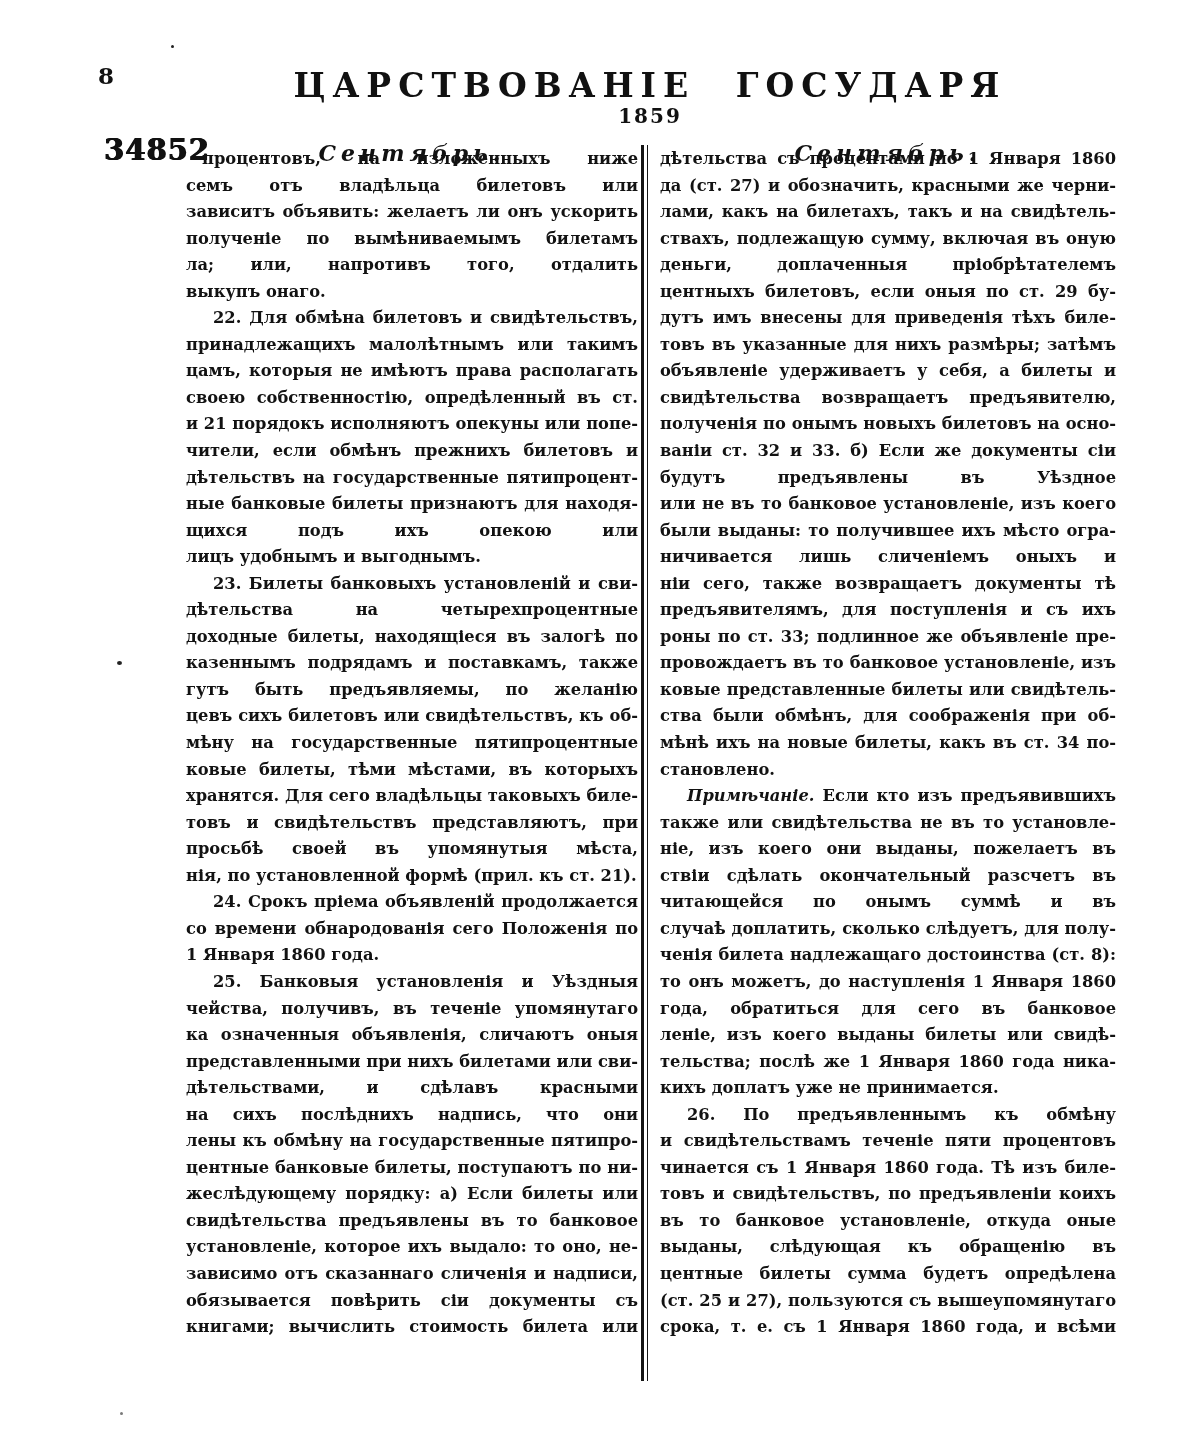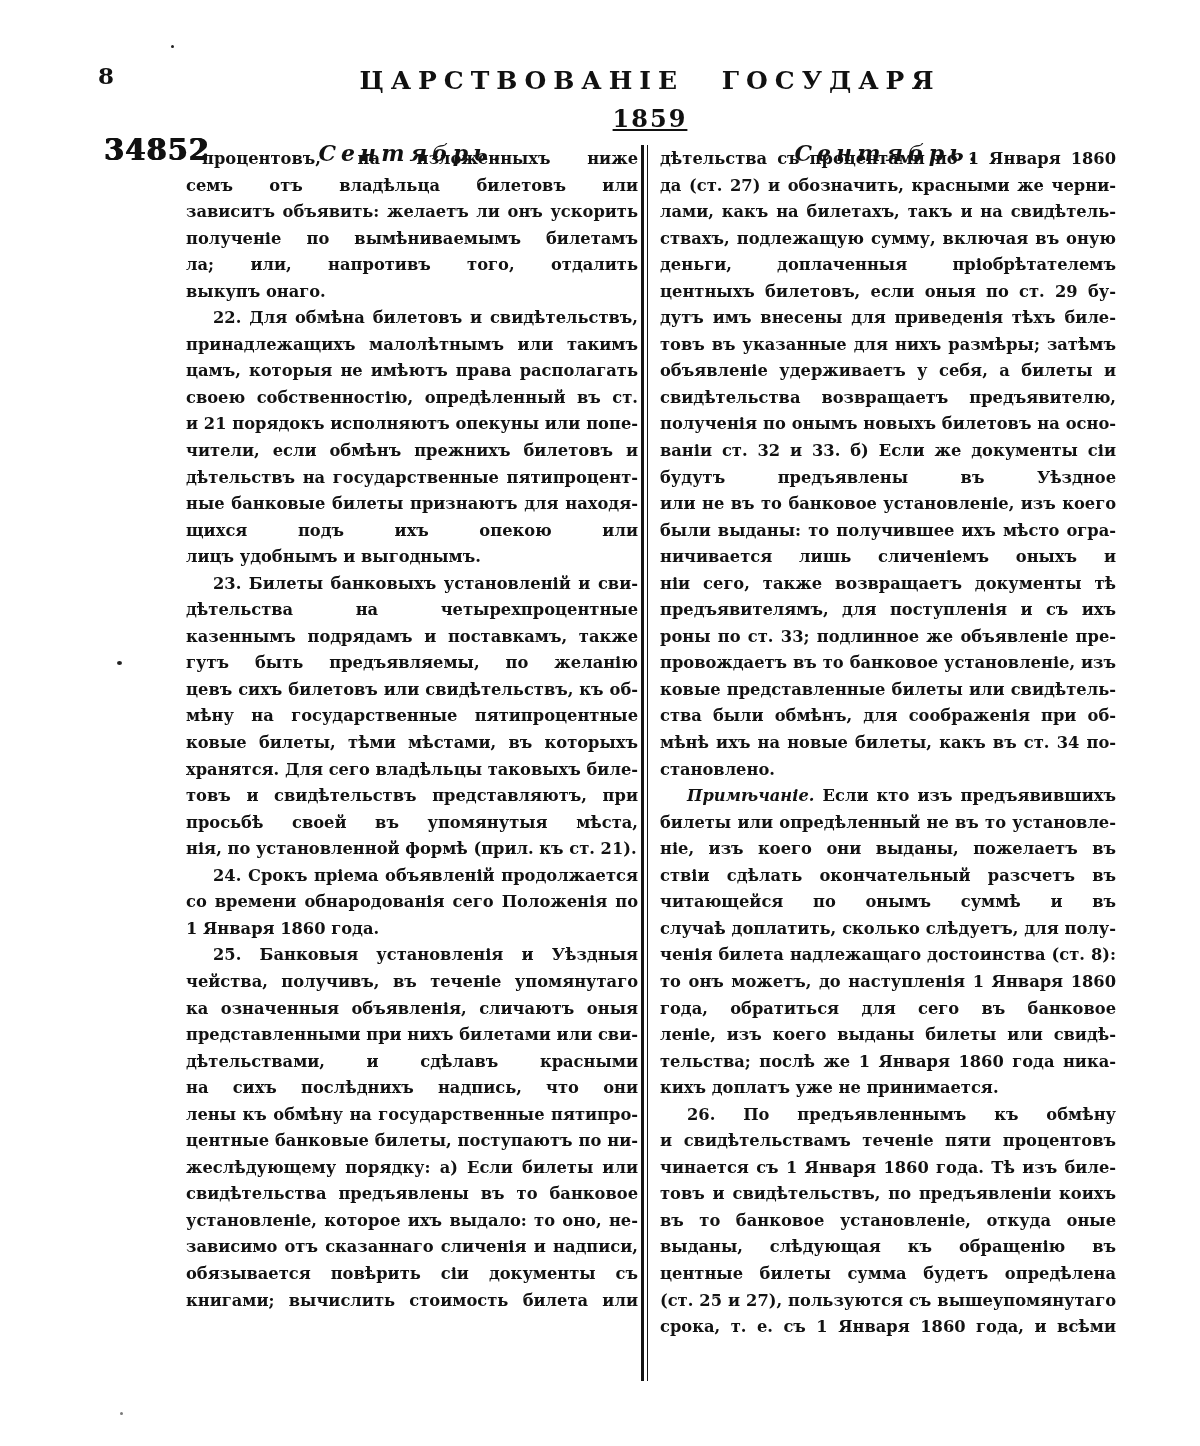--- a/index.html
+++ b/index.html
@@ -16,34 +16,34 @@
   
   .pagenum {
     position: absolute;
     left: 98px; top: 62px;
     font-size: 23px; font-weight: bold;
   }
   .title {
     position: absolute;
     left: 185px; top: 66px; width: 930px;
     text-align: center;
-    font-size: 25px; font-weight: bold;
+    font-size: 33px; font-weight: bold;
     letter-spacing: 7px; word-spacing: 22px;
     white-space: nowrap;
   }
   .monthline { position: absolute; top: 104px; font-weight: bold; }
   .month {
     font-style: italic;
     font-size: 22px; letter-spacing: 5px; margin-top: 36px;
   }
   .month-left  { left: 186px; width: 452px; text-align: center; }
   .month-right { left: 660px; width: 456px; text-align: center; }
   .year {
     left: 185px; width: 930px; text-align: center;
-    font-size: 24px; letter-spacing: 2px; text-decoration: underline;
+    font-size: 20px; letter-spacing: 2px;
   }
   .actnum {
     position: absolute;
     left: 104px; top: 133px;
     font-size: 29px; font-weight: bold;
     letter-spacing: 1px;
     text-shadow: 0.8px 0 0 currentColor, -0.4px 0 0 currentColor;
   }
   
   .divider {
@@ -108,20 +108,21 @@
       <div class="line">цамъ, которыя не имѣютъ права располагать</div>
       <div class="line">своею собственностію, опредѣленный въ ст. 20</div>
       <div class="line">и 21 порядокъ исполняютъ опекуны или попе-</div>
       <div class="line">чители, если обмѣнъ прежнихъ билетовъ и сви-</div>
       <div class="line">дѣтельствъ на государственные пятипроцент-</div>
       <div class="line">ные банковые билеты признаютъ для находя-</div>
       <div class="line">щихся подъ ихъ опекою или попечительствомъ</div>
       <div class="line pend">лицъ удобнымъ и выгоднымъ.</div>
       <div class="line indent">23. Билеты банковыхъ установленій и сви-</div>
       <div class="line">дѣтельства на четырехпроцентные непрерывно-</div>
+      <div class="line">доходные билеты, находящіеся въ залогѣ по</div>
       <div class="line">казеннымъ подрядамъ и поставкамъ, также мо-</div>
       <div class="line">гутъ быть предъявляемы, по желанію владѣль-</div>
       <div class="line">цевъ сихъ билетовъ или свидѣтельствъ, къ об-</div>
       <div class="line">мѣну на государственные пятипроцентные бан-</div>
       <div class="line">ковые билеты, тѣми мѣстами, въ которыхъ</div>
       <div class="line">хранятся. Для сего владѣльцы таковыхъ биле-</div>
       <div class="line">товъ и свидѣтельствъ представляютъ, при</div>
       <div class="line">просьбѣ своей въ упомянутыя мѣста, объявле-</div>
       <div class="line pend">нія, по установленной формѣ (прил. къ ст. 21).</div>
       <div class="line indent">24. Срокъ пріема объявленій продолжается</div>
@@ -161,21 +162,21 @@
       <div class="line">ничивается лишь сличеніемъ оныхъ и надписью</div>
       <div class="line">ніи сего, также возвращаетъ документы тѣ</div>
       <div class="line">предъявителямъ, для поступленія и съ ихъ сто-</div>
       <div class="line">роны по ст. 33; подлинное же объявленіе пре-</div>
       <div class="line">провождаетъ въ то банковое установленіе, изъ</div>
       <div class="line">ковые представленные билеты или свидѣтель-</div>
       <div class="line">ства были обмѣнъ, для соображенія при об-</div>
       <div class="line">мѣнѣ ихъ на новые билеты, какъ въ ст. 34 по-</div>
       <div class="line pend">становлено.</div>
       <div class="line indent"><em>Примѣчаніе.</em> Если кто изъ предъявившихъ</div>
-      <div class="line">билеты или опредѣленный не въ то установле-</div>
+      <div class="line">также или свидѣтельства не въ то установле-</div>
       <div class="line">ніе, изъ коего они выданы, пожелаетъ въ послѣд-</div>
       <div class="line">ствіи сдѣлать окончательный разсчетъ въ при-</div>
       <div class="line">читающейся по онымъ суммѣ и въ потребномъ</div>
       <div class="line">случаѣ доплатить, сколько слѣдуетъ, для полу-</div>
       <div class="line">ченія билета надлежащаго достоинства (ст. 8):</div>
       <div class="line">то онъ можетъ, до наступленія 1 Января 1860</div>
       <div class="line">года, обратиться для сего въ банковое установ-</div>
       <div class="line">леніе, изъ коего выданы билеты или свидѣ-</div>
       <div class="line">тельства; послѣ же 1 Января 1860 года ника-</div>
       <div class="line pend">кихъ доплатъ уже не принимается.</div>

